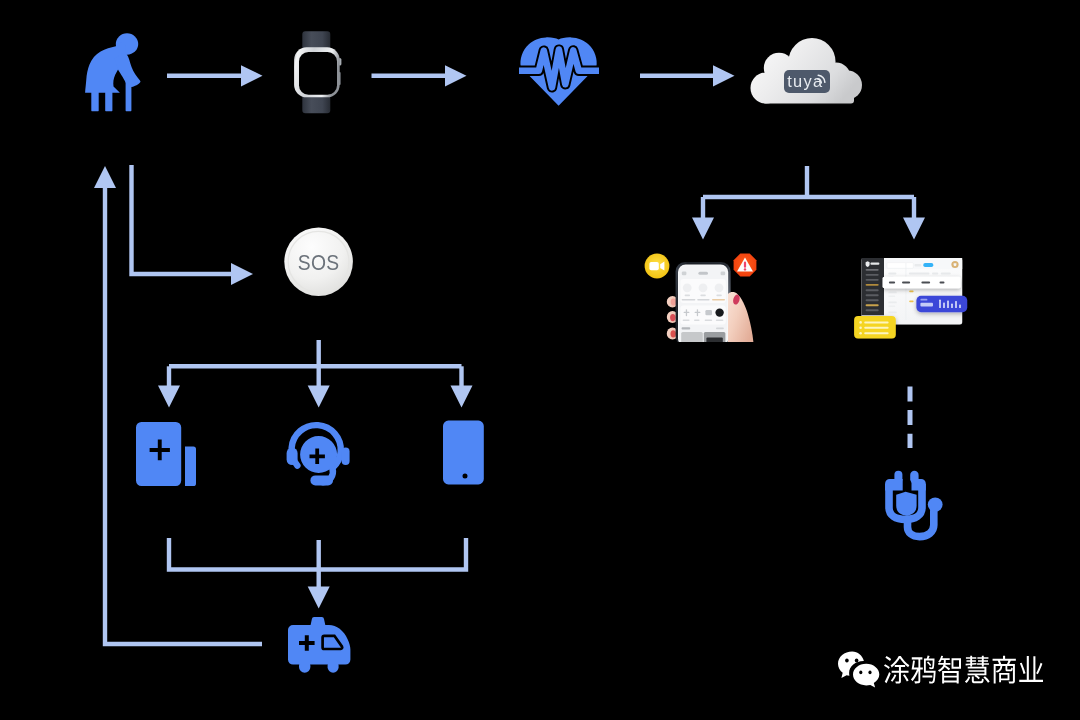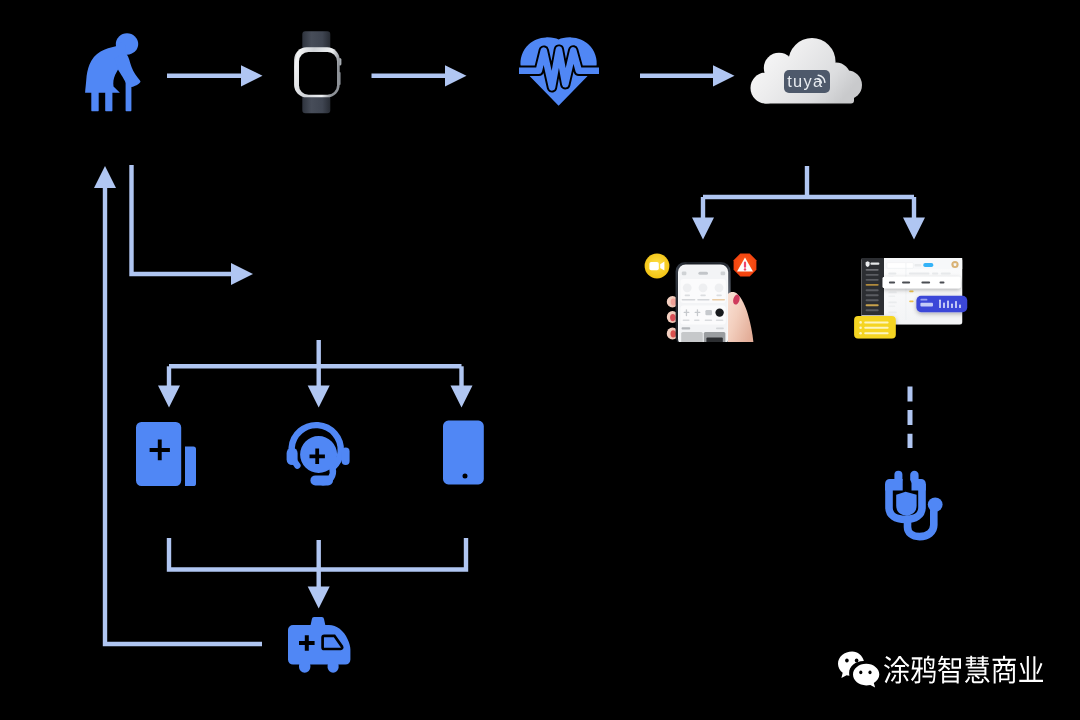--- a/index.html
+++ b/index.html
@@ -162,20 +162,36 @@
         <circle cx="84" cy="40" r="14.5"></circle>
         <circle cx="95.5" cy="48" r="14.5"></circle>
       </g>
       <rect x="32" y="33" width="46" height="23" rx="5" fill="#4e596b"></rect>
       <text x="35.2" y="50.4" opacity="0.99" font-family="&quot;Liberation Sans&quot;, sans-serif" font-size="16.4" fill="#e9edf2" letter-spacing="1.3">tuya</text>
       <path d="M65.6 41.9 a4.4 4.4 0 0 1 3.7 4" fill="none" stroke="#e9edf2" stroke-width="1.5" stroke-linecap="round"></path>
       <path d="M66.2 38.3 a7.9 7.9 0 0 1 6.7 7" fill="none" stroke="#e9edf2" stroke-width="1.5" stroke-linecap="round"></path>
     </svg>
   </div>
 
+  <div class="node" style="left:283px;top:226px;width:72px;height:72px">
+    <svg width="72" height="72" viewBox="0 0 72 72">
+      <defs>
+        <radialGradient id="sosG" cx="0.4" cy="0.28" r="0.85">
+          <stop offset="0" stop-color="#fdfdfd"></stop>
+            <stop offset="0.55" stop-color="#f1f1f0"></stop>
+          <stop offset="1" stop-color="#dadad8"></stop>
+        </radialGradient>
+      </defs>
+      <circle cx="35.6" cy="35.8" r="34.3" fill="url(#sosG)"></circle>
+      <circle cx="35.6" cy="35.8" r="30.4" fill="none" stroke="#e5e5e3" stroke-width="1.3"></circle>
+      <g transform="translate(35.6 44.2) scale(0.855 1)">
+        <text x="0" y="0" opacity="0.99" text-anchor="middle" font-family="&quot;Liberation Sans&quot;, sans-serif" font-size="22.6" fill="#6b727a" letter-spacing="0.4">SOS</text>
+      </g>
+    </svg>
+  </div>
 
   <div class="node" style="left:135px;top:421px;width:62px;height:66px">
     <svg width="62" height="66" viewBox="0 0 62 66">
       <path d="M6.4 1h34.4a5.4 5.4 0 0 1 5.4 5.4v53.2a5.4 5.4 0 0 1-5.4 5.4H6.4A5.4 5.4 0 0 1 1 59.6V6.4A5.4 5.4 0 0 1 6.4 1z
                M22.8 18.6v8.4h-8.2v3.9h8.2v8.4h3.9v-8.4h8.2v-3.9h-8.2v-8.4z" fill="#5087F5" fill-rule="evenodd"></path>
       <path d="M50 25.5h8.4a2.6 2.6 0 0 1 2.6 2.6v34.3a2.6 2.6 0 0 1-2.6 2.6H50z" fill="#5087F5"></path>
     </svg>
   </div>
 
   <div class="node" style="left:286px;top:421px;width:64px;height:66px">

